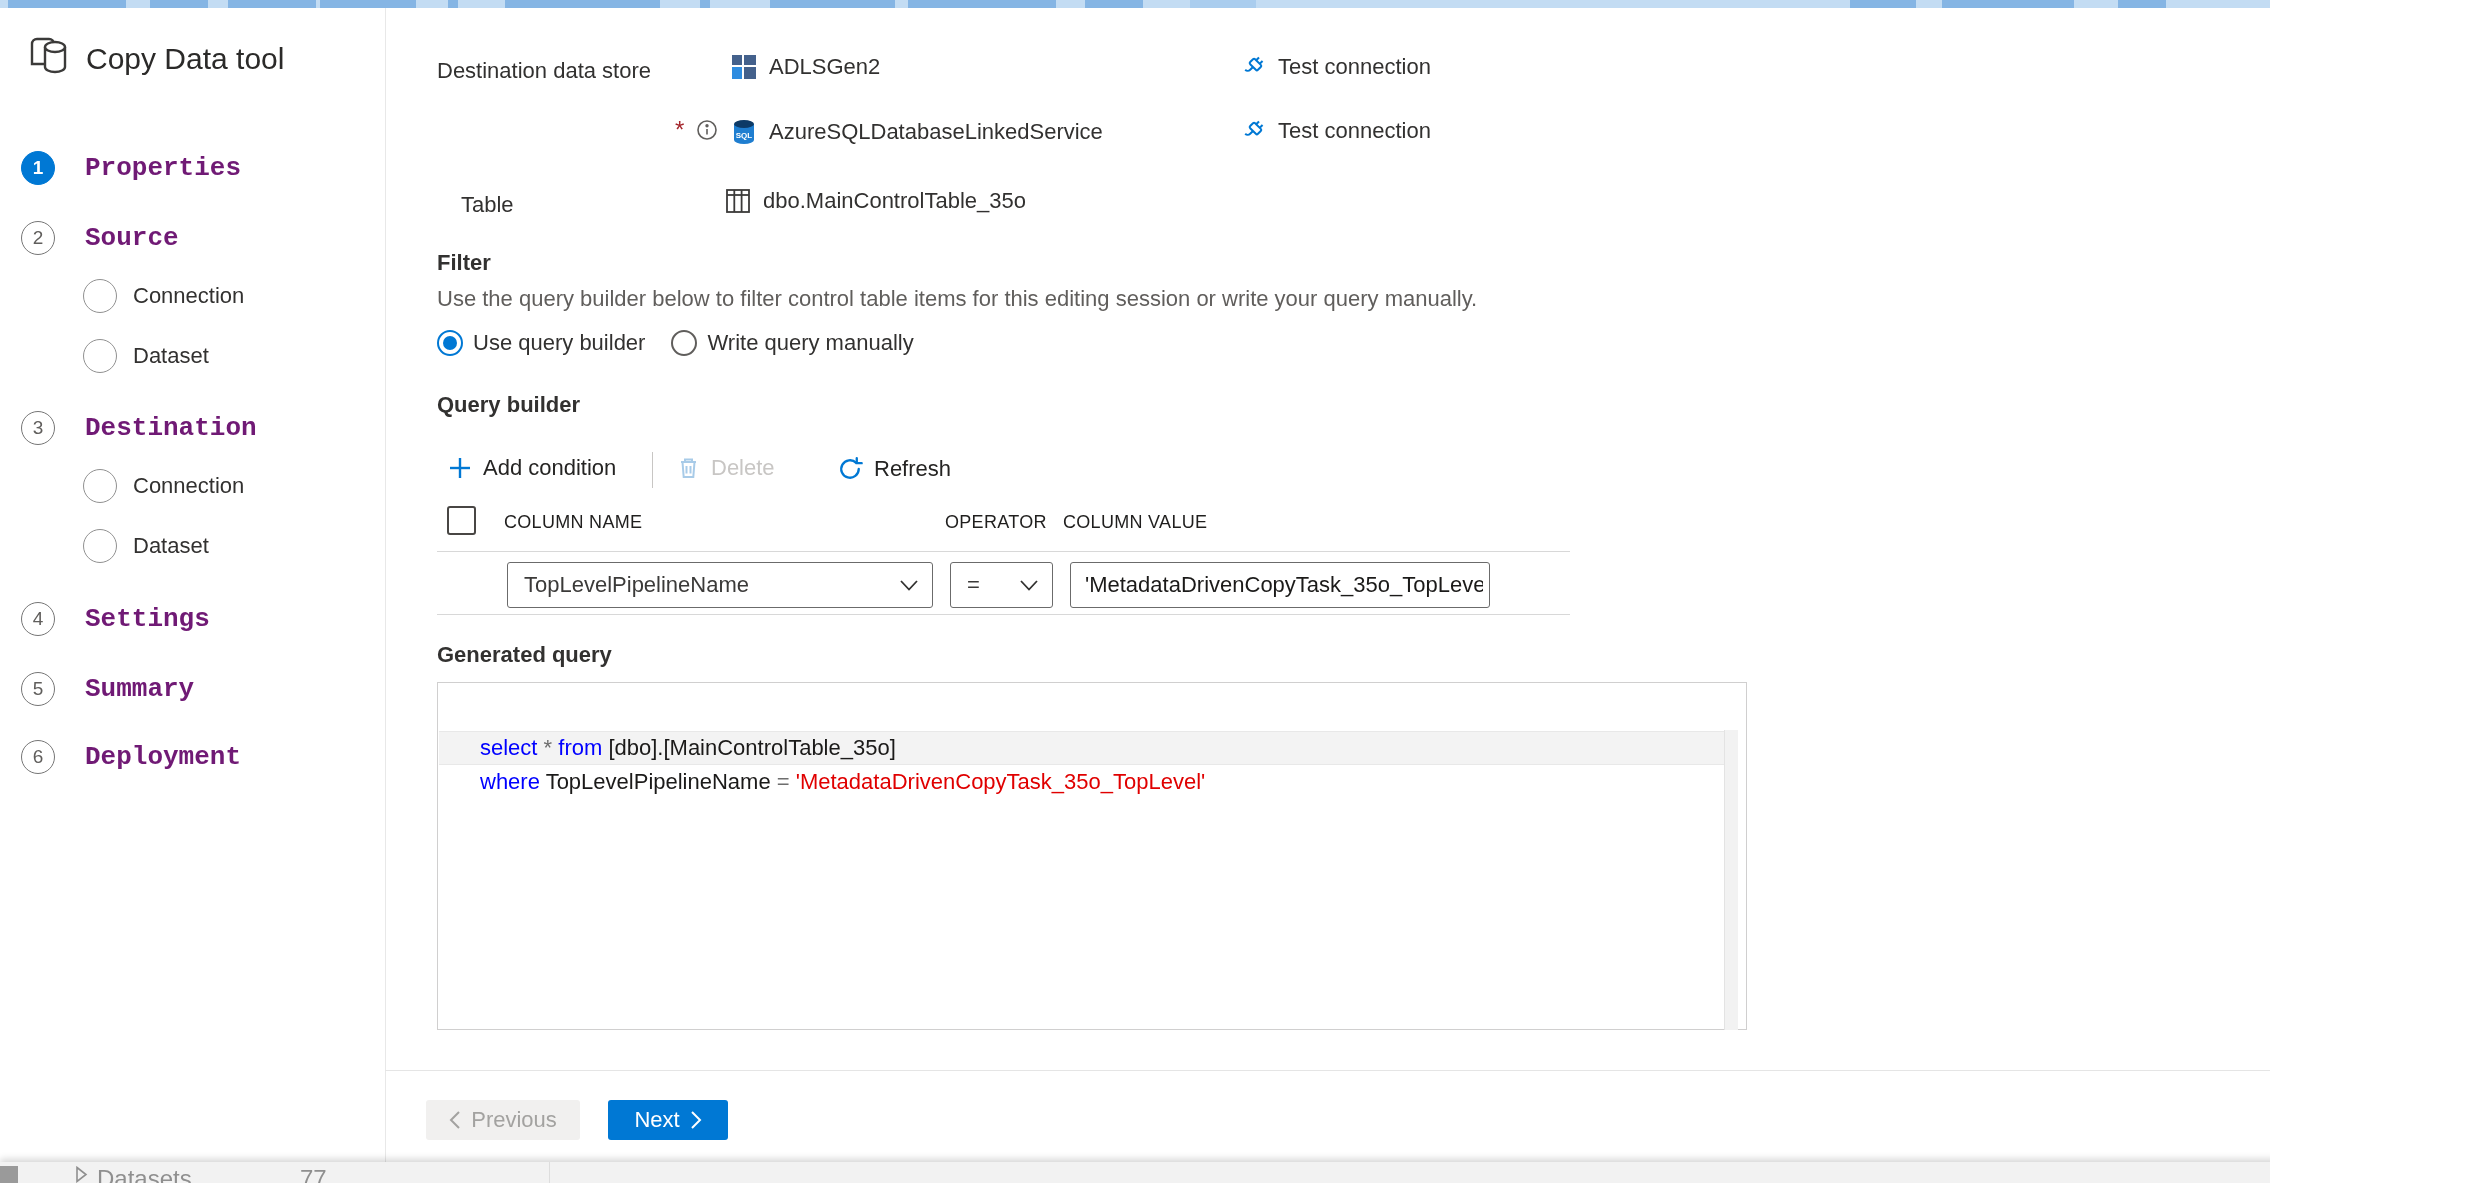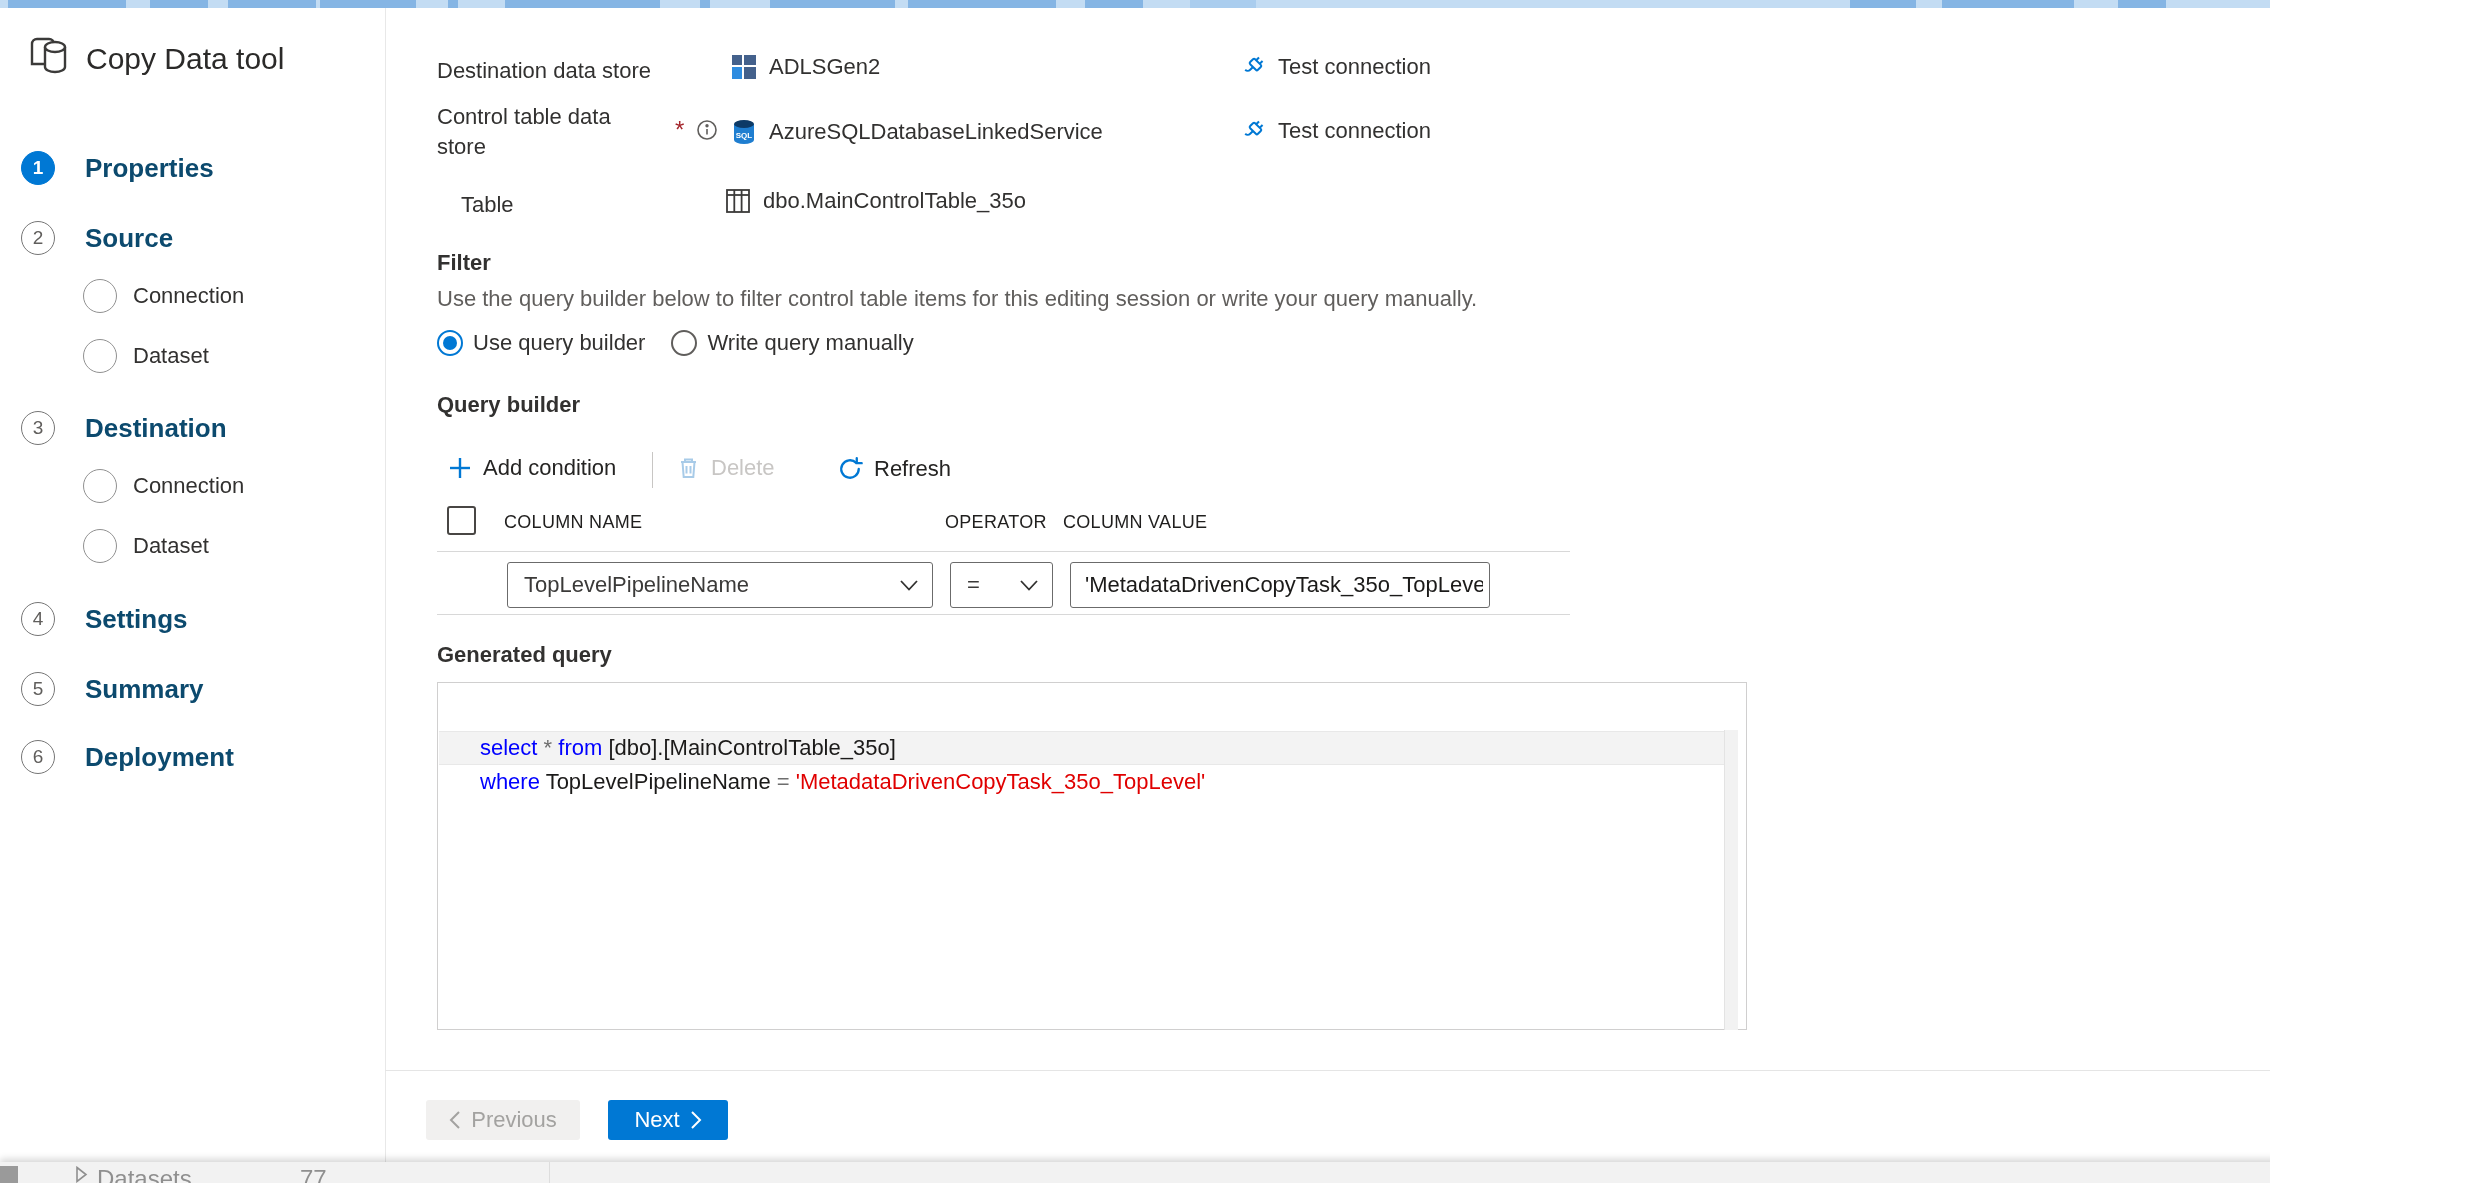--- a/index.html
+++ b/index.html
@@ -17,21 +17,21 @@
   
   .modal-bg{ left:0; top:8px; width:2477px; height:1154px; background:#ffffff; }
   .vdivider{ left:385px; top:8px; width:1px; height:1154px; background:#e8e8e8; }
   
   .apptitle{ left:86px; top:42px; font-size:30px; color:#2b2a29; }
   .steprow{ position:absolute; display:flex; align-items:center; }
   .stepcircle{ width:34px; height:34px; border-radius:50%; border:1px solid #767676;
                background:#fff; color:#605e5c; font-size:19px; display:flex;
                align-items:center; justify-content:center; flex:0 0 auto; }
   .stepcircle.active{ background:#0078d4; border-color:#0078d4; color:#fff; font-weight:bold; }
-  .steplabel{ margin-left:30px; font-size:26px; font-weight:bold; color:#0c4a6e; }
+  .steplabel{ margin-left:30px; font-size:26px; font-weight:bold; color:#701a75;font-family:Liberation Mono, monospace; }
   .subcircle{ width:34px; height:34px; border-radius:50%; border:1px solid #919191; background:#fff; flex:0 0 auto;}
   .sublabel{ margin-left:16px; font-size:22px; color:#323130; }
   
   .winicon{ position:absolute; cursor:pointer; }
   
   .sb-track{ left:2462px; top:55px; width:15px; height:220px; background:#e6e6e6; }
   .sb-thumb{ left:2462px; top:275px; width:15px; height:540px; background:#3e4653; }
   
   .flabel{ font-size:22px; font-weight:normal; color:#323130; }
   .fvalue{ font-size:22px; color:#323130; }
@@ -199,21 +199,20 @@
           <line x1="10.5" y1="2" x2="10.5" y2="6"></line>
             <line x1="15.5" y1="2" x2="15.5" y2="6"></line>
           <rect x="7.5" y="6" width="11" height="7" rx="1.5" fill="#ffffff"></rect>
           <path d="M13 13 v4 a3.5 3.5 0 0 1 -3.5 3.5"></path>
         </g>
       </svg>
     </span>
     <span class="fvalue">Test connection</span>
   </div>
 
-  <div class="abs flabel" style="left:437px;top:102px;width:215px;line-height:30px">Control table data store</div>
   <div class="abs" style="left:675px;top:116px;font-size:24px;color:#a4262c">*</div>
   <div class="abs" style="left:696px;top:119px">
     <svg width="22" height="22" viewBox="0 0 22 22" fill="none" stroke="#605e5c" stroke-width="1.6">
       <circle cx="11" cy="11" r="9"></circle>
         <line x1="11" y1="10" x2="11" y2="15.5"></line>
         <circle cx="11" cy="6.8" r="0.9" fill="#605e5c"></circle>
     </svg>
   </div>
   <div class="vrow" style="left:731px;top:118px">
     <span>

